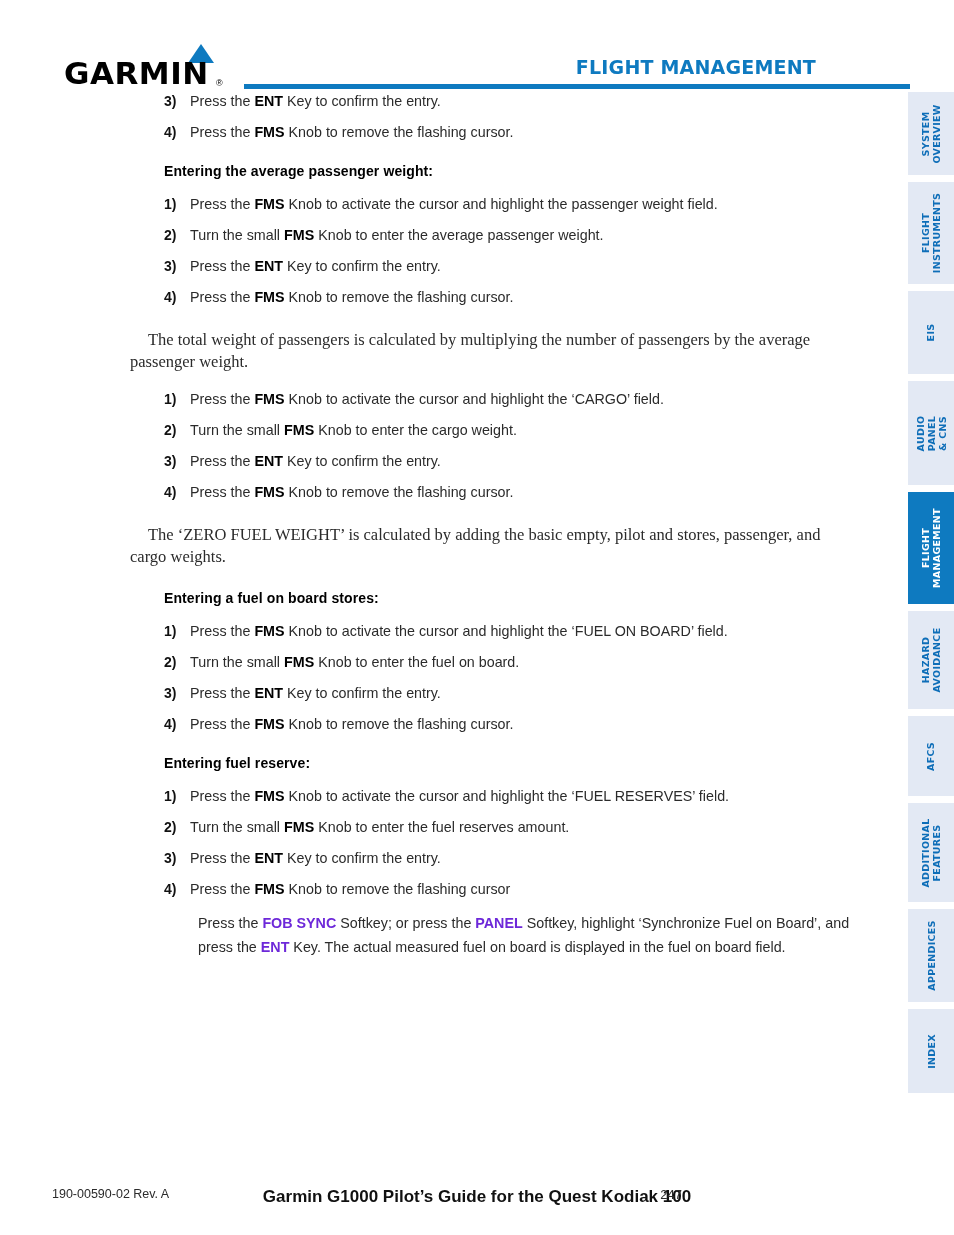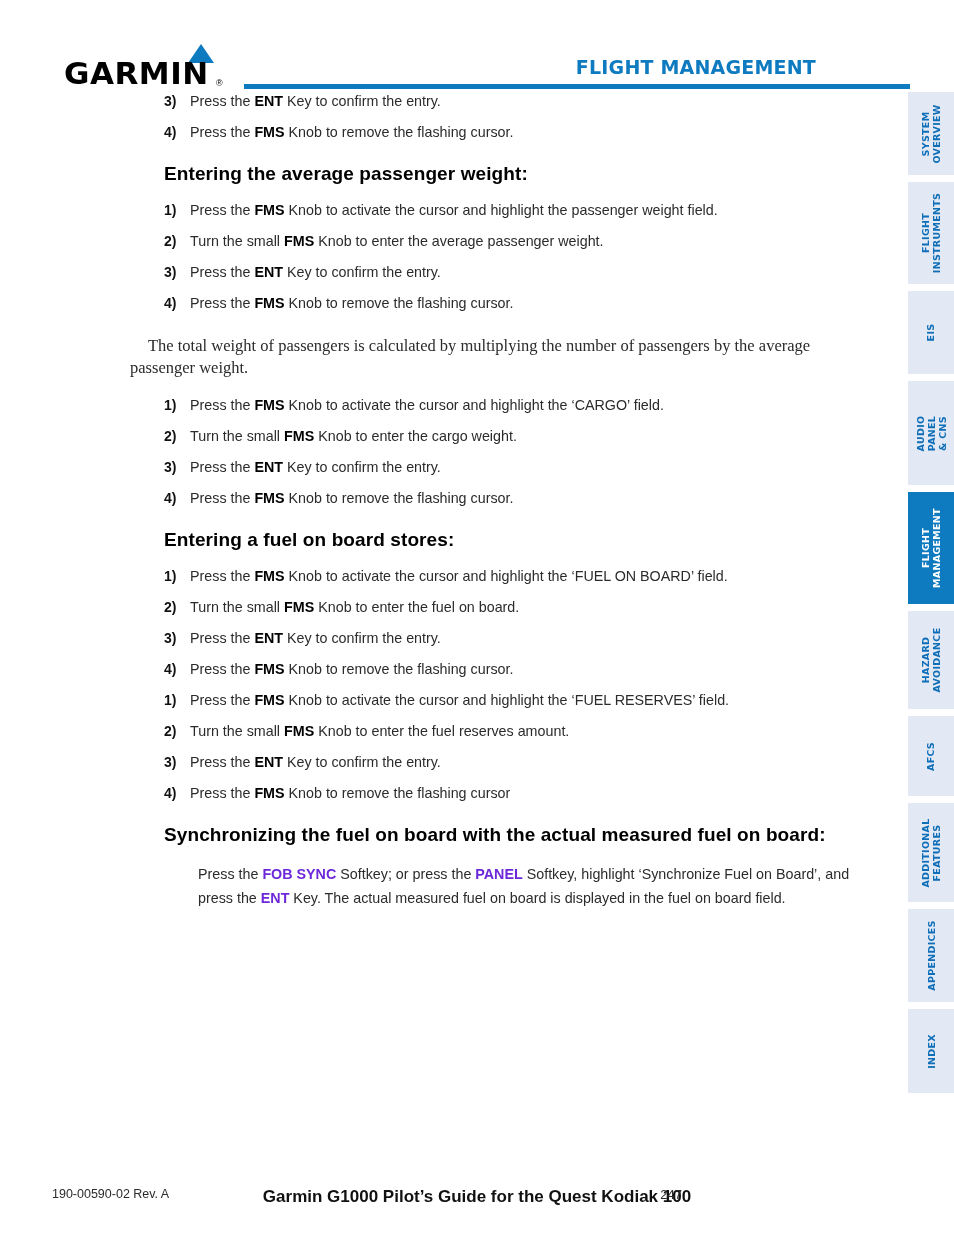--- a/index.html
+++ b/index.html
@@ -131,21 +131,21 @@
     font-size: 14px;
     color: #111;
     padding-left: 34px;
     box-sizing: content-box;
   }
   .step-text { flex: 1 1 auto; }
   .step-text b { font-weight: 700; color: #000; }
 
   .subhead {
     font-weight: 700;
-    font-size: 19px;
+    font-size: 14px;
     color: #000;
     margin: 22px 0 16px 34px;
     letter-spacing: 0.1px;
   }
 
   .body-para {
     font-family: "Liberation Serif", serif;
     font-size: 16.5px;
     line-height: 22px;
     color: #2b2b2b;
@@ -280,54 +280,55 @@
       <div class="step-text">Turn the small <b>FMS</b> Knob to enter the cargo weight.</div>
     </div>
     <div class="step">
       <div class="step-num">3)</div>
       <div class="step-text">Press the <b>ENT</b> Key to confirm the entry.</div>
     </div>
     <div class="step">
       <div class="step-num">4)</div>
       <div class="step-text">Press the <b>FMS</b> Knob to remove the flashing cursor.</div>
     </div>
+    <div class="body-para">The ‘ZERO FUEL WEIGHT’ is calculated by adding the basic empty, pilot and stores, passenger, and cargo weights.</div>
     <div class="subhead">Entering a fuel on board stores:</div>
     <div class="step">
       <div class="step-num">1)</div>
       <div class="step-text">Press the <b>FMS</b> Knob to activate the cursor and highlight the ‘FUEL ON BOARD’ field.</div>
     </div>
     <div class="step">
       <div class="step-num">2)</div>
       <div class="step-text">Turn the small <b>FMS</b> Knob to enter the fuel on board.</div>
     </div>
     <div class="step">
       <div class="step-num">3)</div>
       <div class="step-text">Press the <b>ENT</b> Key to confirm the entry.</div>
     </div>
     <div class="step">
       <div class="step-num">4)</div>
       <div class="step-text">Press the <b>FMS</b> Knob to remove the flashing cursor.</div>
     </div>
+    <div class="subhead">Entering fuel reserve:</div>
     <div class="step">
       <div class="step-num">1)</div>
       <div class="step-text">Press the <b>FMS</b> Knob to activate the cursor and highlight the ‘FUEL RESERVES’ field.</div>
     </div>
     <div class="step">
       <div class="step-num">2)</div>
       <div class="step-text">Turn the small <b>FMS</b> Knob to enter the fuel reserves amount.</div>
     </div>
     <div class="step">
       <div class="step-num">3)</div>
       <div class="step-text">Press the <b>ENT</b> Key to confirm the entry.</div>
     </div>
     <div class="step">
       <div class="step-num">4)</div>
       <div class="step-text">Press the <b>FMS</b> Knob to remove the flashing cursor</div>
     </div>
-    <div class="subhead">Synchronizing the fuel on board with the actual measured fuel on board:</div>
     <div class="indent-para">Press the <b>FOB SYNC</b> Softkey; or press the <b>PANEL</b> Softkey, highlight ‘Synchronize Fuel on Board’, and press the <b>ENT</b> Key.  The actual measured fuel on board is displayed in the fuel on board field.</div>
   </div>
 
 <div class="page-footer">
   <div class="footer-left">190-00590-02  Rev. A</div>
   <div class="footer-center">Garmin G1000 Pilot’s Guide for the Quest Kodiak 100</div>
   <div class="footer-right">247</div>
 </div>
 
 </body></html>

